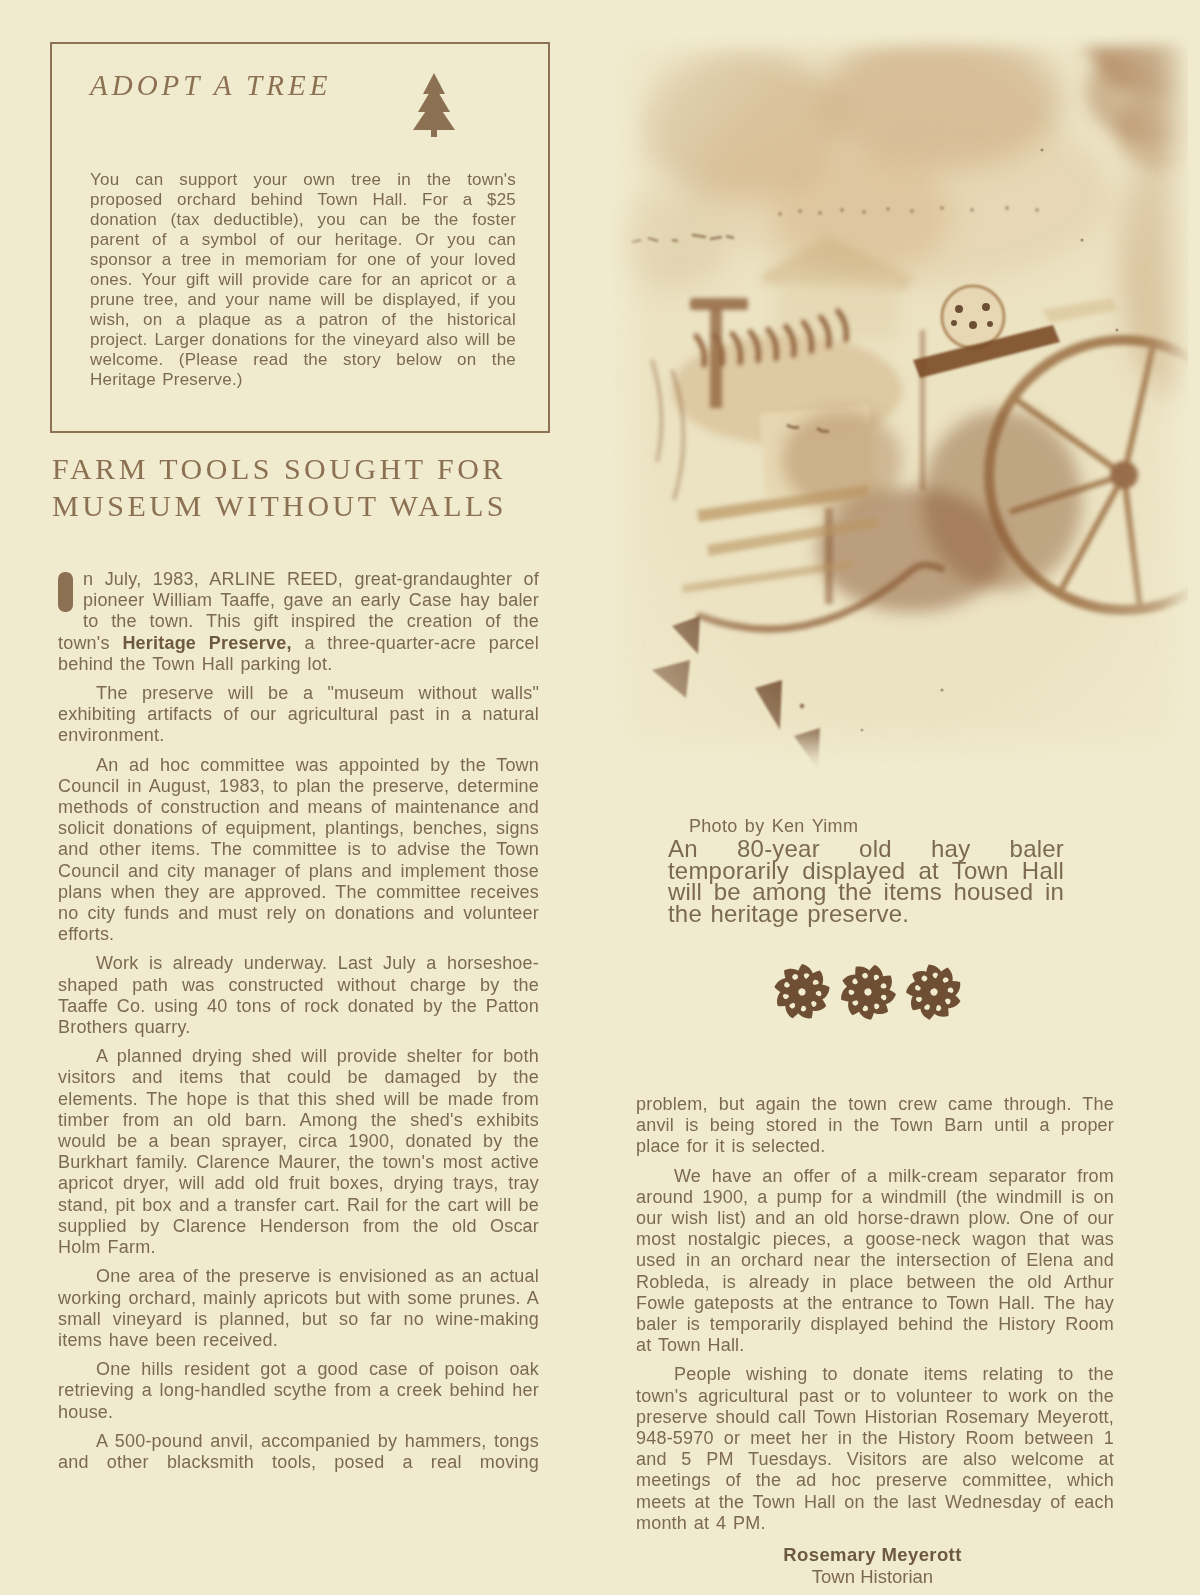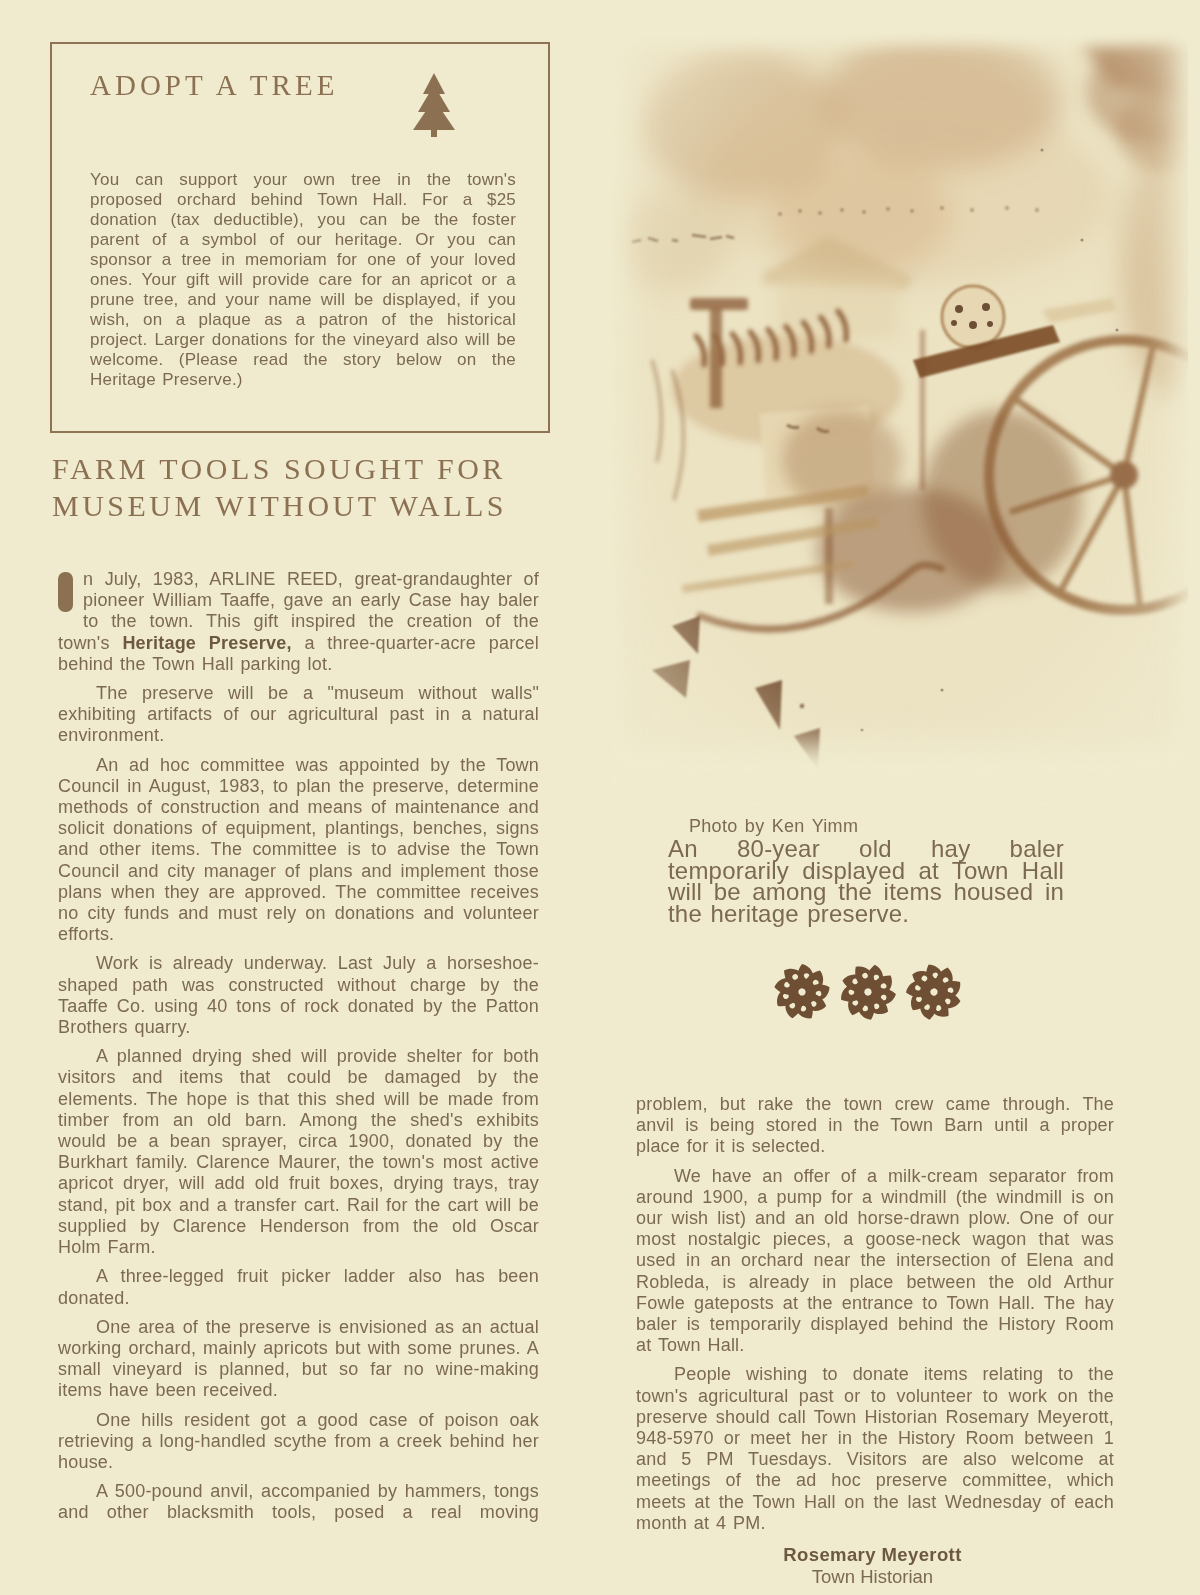--- a/index.html
+++ b/index.html
@@ -17,21 +17,21 @@
   .serif{font-family:"Liberation Serif", serif;}
 
   
   .adopt-box{
     position:absolute;left:50px;top:42px;width:500px;height:391px;
     border:2px solid var(--rule);box-sizing:border-box;
   }
   .box-title{
     position:absolute;left:38px;top:24px;
     font-size:29px;line-height:34px;letter-spacing:4px;
-    color:var(--heading);font-weight:normal;margin:0;
+    color:var(--heading);font-weight:normal;margin:0;font-style:italic;
   }
   .tree-wrap{position:absolute;left:360px;top:28px;}
   .box-body{
     position:absolute;left:38px;top:126px;width:426px;
     font-size:17px;line-height:20px;text-align:justify;
     letter-spacing:.2px;word-spacing:1.5px;color:var(--ink);margin:0;
   }
 
   
   .headline{
@@ -103,21 +103,20 @@
   <span>MUSEUM WITHOUT WALLS</span></h1>
 
 <div class="col-left">
   <p class="body">
     <span class="dropbar"></span><span>n July, 1983, ARLINE REED, great-grandaughter of pioneer William Taaffe, gave an early Case hay baler to the town. This gift inspired the creation of the town's </span><b>Heritage Preserve,</b><span> a three-quarter-acre parcel behind the Town Hall parking lot.</span>
   </p>
   <p class="body indent">The preserve will be a "museum without walls" exhibiting artifacts of our agricultural past in a natural environment.</p>
   <p class="body indent">An ad hoc committee was appointed by the Town Council in August, 1983, to plan the preserve, determine methods of construction and means of maintenance and solicit donations of equipment, plantings, benches, signs and other items. The committee is to advise the Town Council and city manager of plans and implement those plans when they are approved. The committee receives no city funds and must rely on donations and volunteer efforts.</p>
   <p class="body indent">Work is already underway. Last July a horseshoe-shaped path was constructed without charge by the Taaffe Co. using 40 tons of rock donated by the Patton Brothers quarry.</p>
   <p class="body indent">A planned drying shed will provide shelter for both visitors and items that could be damaged by the elements. The hope is that this shed will be made from timber from an old barn. Among the shed's exhibits would be a bean sprayer, circa 1900, donated by the Burkhart family. Clarence Maurer, the town's most active apricot dryer, will add old fruit boxes, drying trays, tray stand, pit box and a transfer cart. Rail for the cart will be supplied by Clarence Henderson from the old Oscar Holm Farm.</p>
-  <p class="body indent">A three-legged fruit picker ladder also has been donated.</p>
   <p class="body indent">One area of the preserve is envisioned as an actual working orchard, mainly apricots but with some prunes. A small vineyard is planned, but so far no wine-making items have been received.</p>
   <p class="body indent">One hills resident got a good case of poison oak retrieving a long-handled scythe from a creek behind her house.</p>
   <p class="body indent justify-last">A 500-pound anvil, accompanied by hammers, tongs and other blacksmith tools, posed a real moving</p>
 </div>
 
 <div class="photo">
 <svg width="576" height="780" viewBox="0 0 576 780">
   <defs>
     <filter id="b1" x="-40%" y="-40%" width="180%" height="180%">
           <feGaussianBlur stdDeviation="1"></feGaussianBlur>
@@ -304,20 +303,20 @@
     <g>
       <use href="#wreath9" transform="translate(98,32) rotate(14)"></use>
     </g>
     <g>
       <use href="#wreath9" transform="translate(164,32) rotate(-11)"></use>
     </g>
   </svg>
 </div>
 
 <div class="col-right">
-  <p class="body">problem, but rake the town crew came through. The anvil is being stored in the Town Barn until a proper place for it is selected.</p>
+  <p class="body">problem, but again the town crew came through. The anvil is being stored in the Town Barn until a proper place for it is selected.</p>
   <p class="body indent">We have an offer of a milk-cream separator from around 1900, a pump for a windmill (the windmill is on our wish list) and an old horse-drawn plow. One of our most nostalgic pieces, a goose-neck wagon that was used in an orchard near the intersection of Elena and Robleda, is already in place between the old Arthur Fowle gateposts at the entrance to Town Hall. The hay baler is temporarily displayed behind the History Room at Town Hall.</p>
   <p class="body indent">People wishing to donate items relating to the town's agricultural past or to volunteer to work on the preserve should call Town Historian Rosemary Meyerott, 948-5970 or meet her in the History Room between 1 and 5 PM Tuesdays. Visitors are also welcome at meetings of the ad hoc preserve committee, which meets at the Town Hall on the last Wednesday of each month at 4 PM.</p>
   <div class="signature">
     <div class="sig-name">Rosemary Meyerott</div>
     <div>Town Historian</div>
   </div>
 </div>
 
 </body></html>

